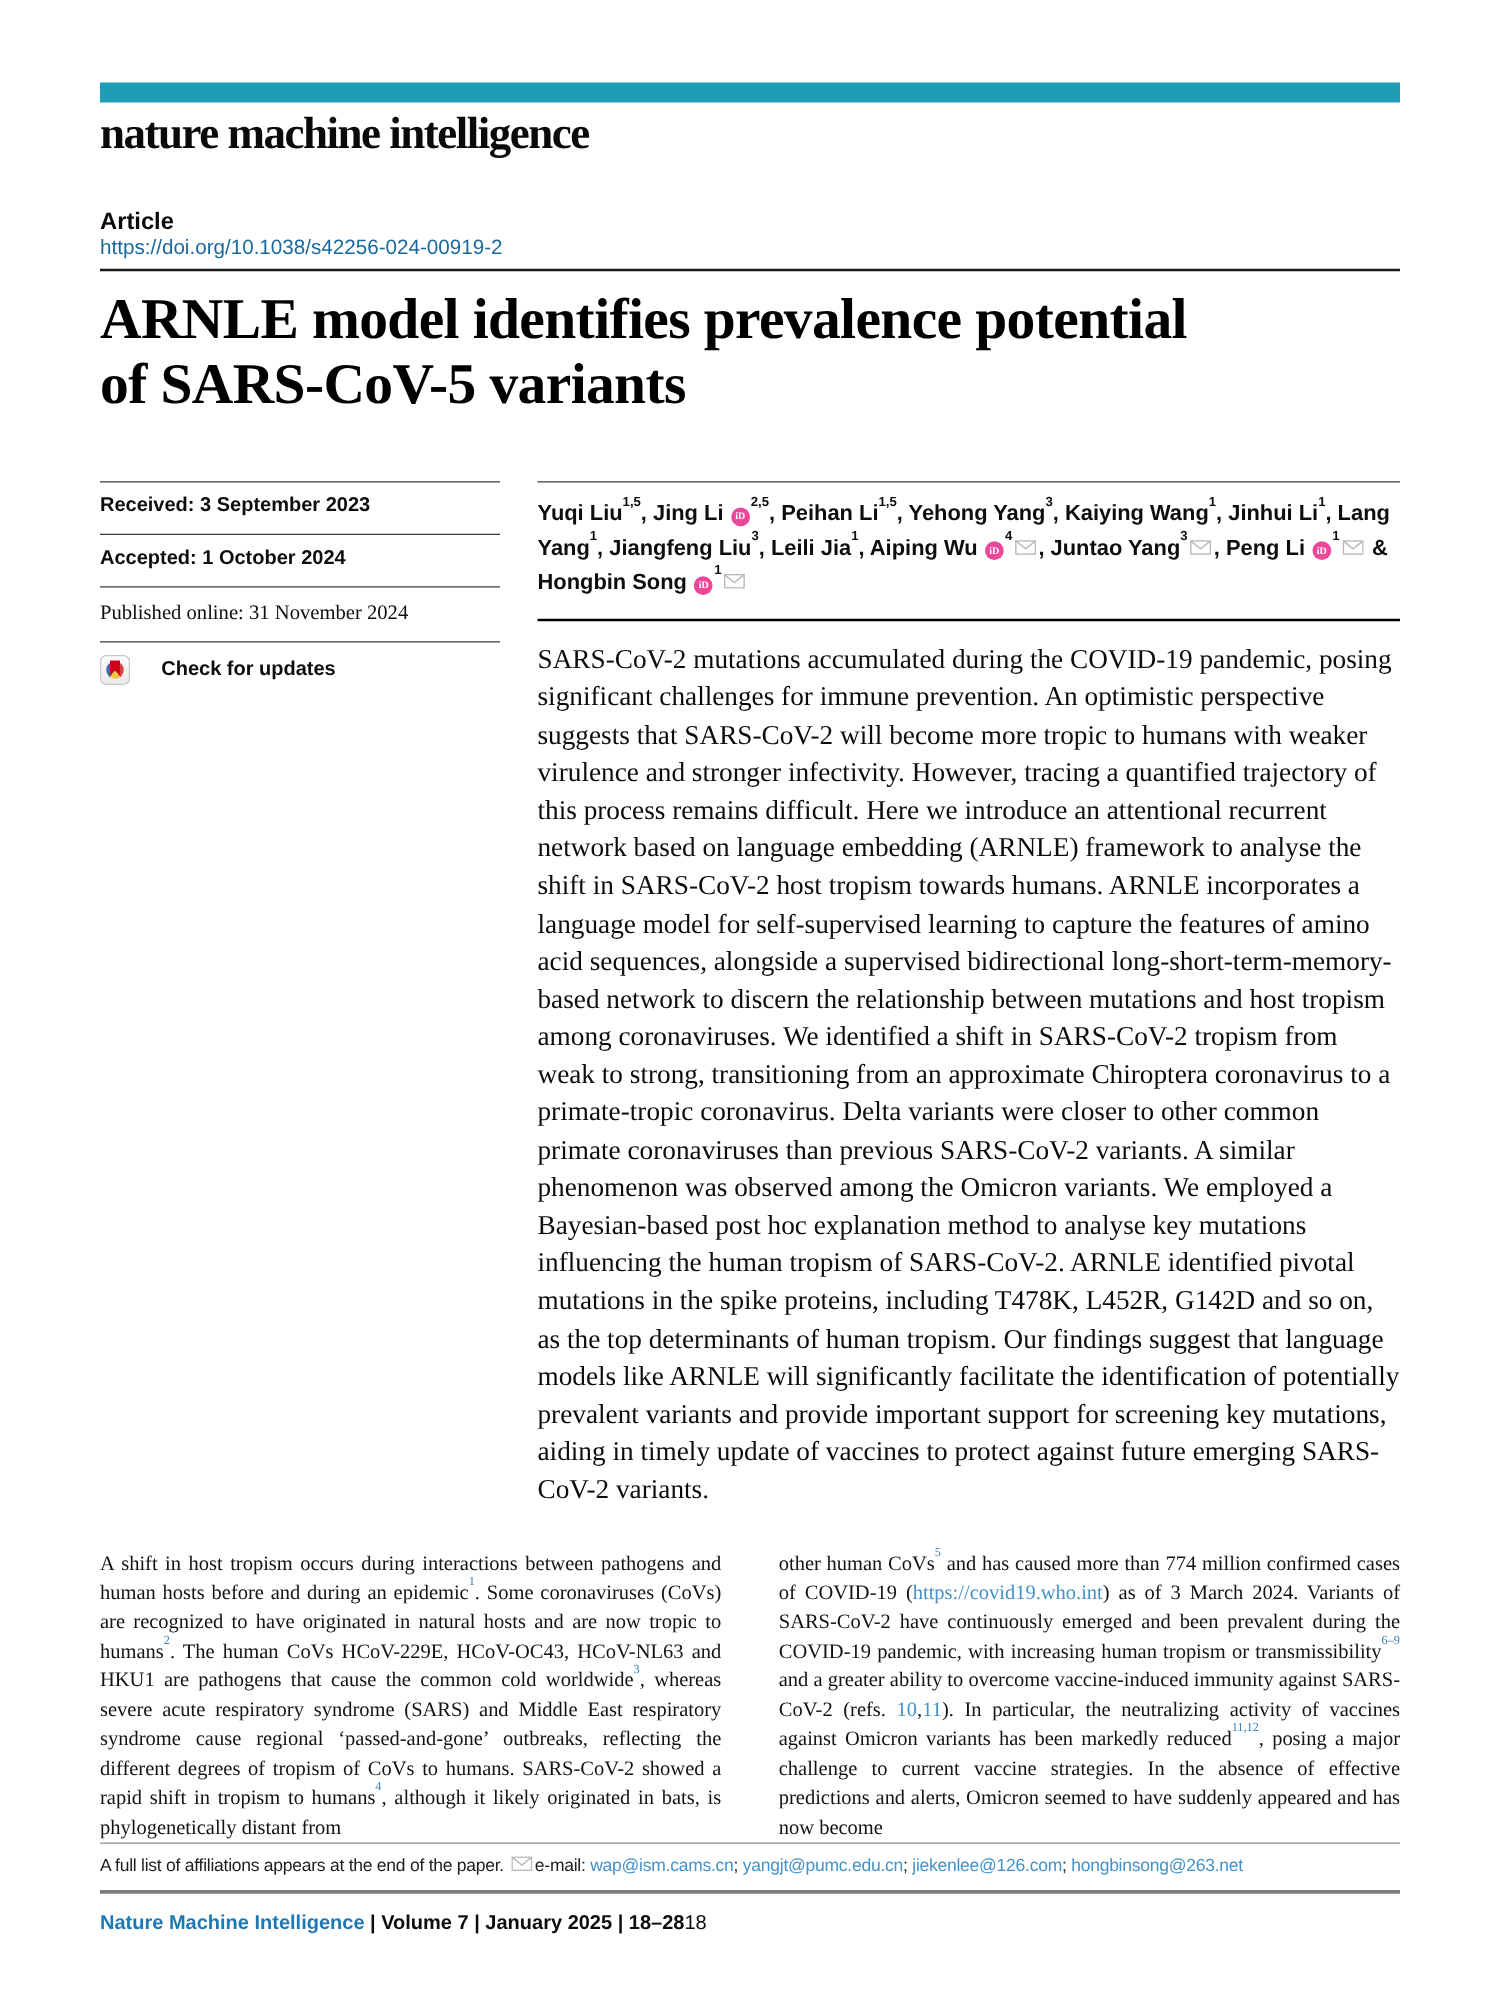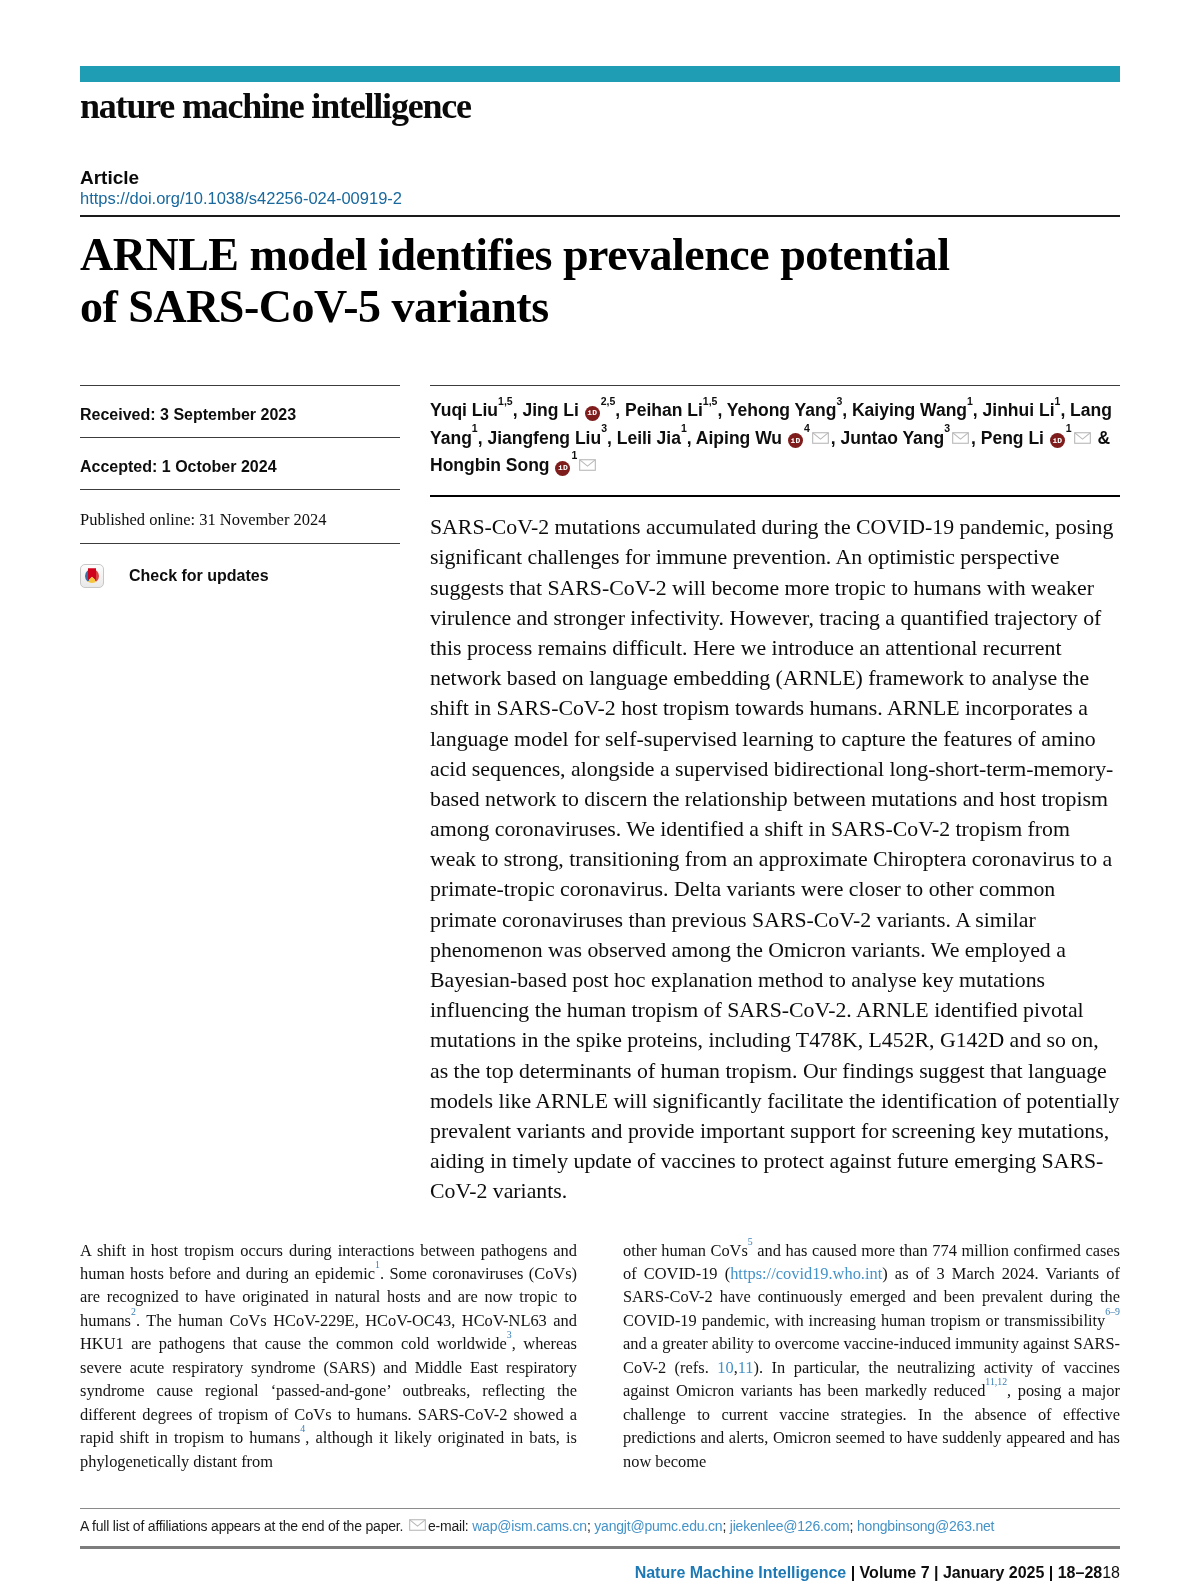--- a/index.html
+++ b/index.html
@@ -29,21 +29,21 @@
   .doi-link{font-size:16.5px;color:var(--doi-blue);font-weight:500;}
   .rule-dark{border:none;border-top:2px solid #1a1a1a;margin:7px 0 0 0;}
   .title{
     font-family:"Liberation Serif",serif;font-weight:700;font-size:46px;
     line-height:1.13;letter-spacing:-0.5px;color:#000;margin-top:12px;
   }
   .content-grid{
     margin-top:52px;display:grid;grid-template-columns:320px 690px;column-gap:30px;
   }
   .meta-col{font-size:16px;}
-  .meta-row{border-top:1px solid #3c3c3c;padding:20px 0 13px 0;font-weight:700;color:#0d0d0d;}
+  .meta-row{border-top:1px solid #3c3c3c;padding:10px 0 13px 0;font-weight:700;color:#0d0d0d;}
   .meta-row.serif{font-family:"Liberation Serif",serif;font-weight:400;font-size:16.5px;}
   .check-row{display:flex;align-items:center;gap:25px;}
   .crossmark{
     width:24px;height:24px;border-radius:5px;border:1px solid #c7c7c7;
     background:linear-gradient(#fdfdfd,#e9e9e9);display:inline-flex;
     align-items:center;justify-content:center;position:relative;flex:0 0 auto;
   }
   .crossmark .cm-circle{
     width:14px;height:14px;border-radius:50%;
     background:conic-gradient(#d64541 0 40%, #f5c542 40% 60%, #3a6ea8 60% 100%);
@@ -68,34 +68,34 @@
   }
   .bodycols{display:flex;column-gap:46px;margin-top:32px;}
   .bodycol{
     width:505px;font-family:"Liberation Serif",serif;font-size:16.4px;
     line-height:1.43;text-align:justify;color:#131313;
   }
   .bodycol .ref{color:var(--sup-blue);}
   .link{color:var(--link-blue);}
   .orcid{
     display:inline-flex;align-items:center;justify-content:center;
-    width:15px;height:15px;border-radius:50%;background:#7f1d1d;color:#fff;
-    font-family:Liberation Mono, monospace;font-size:8px;font-weight:700;
+    width:15px;height:15px;border-radius:50%;background:#ec4899;color:#fff;
+    font-family:Liberation Serif, serif;font-size:8px;font-weight:700;
     vertical-align:1px;margin:0 1px;
   }
   .mailicon{display:inline-block;vertical-align:0px;margin:0 2px;}
-  .footer{position:absolute;left:80px;right:80px;top:1508px;}
+  .footer{position:absolute;left:80px;right:80px;top:1474px;}
   .rule-thin{border:none;border-top:1px solid #8a8a8a;margin:0;}
   .affiliation{
     padding:9px 0 10px 0;font-size:14px;color:#1c1c1c;letter-spacing:-0.2px;
   }
   .affiliation .link{color:var(--link-blue);}
   .rule-thick{border:none;border-top:3px solid #7d7d7d;margin:2px 0 0 0;}
   .journal-row{
-    margin-top:15px;display:flex;justify-content:flex-end;align-items:baseline;
+    margin-top:15px;display:flex;justify-content:flex-start;align-items:baseline;
     font-weight:700;font-size:16px;color:#0d0d0d;
   }
   .journal-name{color:var(--journal-blue);}
   .pagenum{font-weight:400;font-size:16px;}
 </style>
 </head>
 <body>
 
 <div class="page">
 

